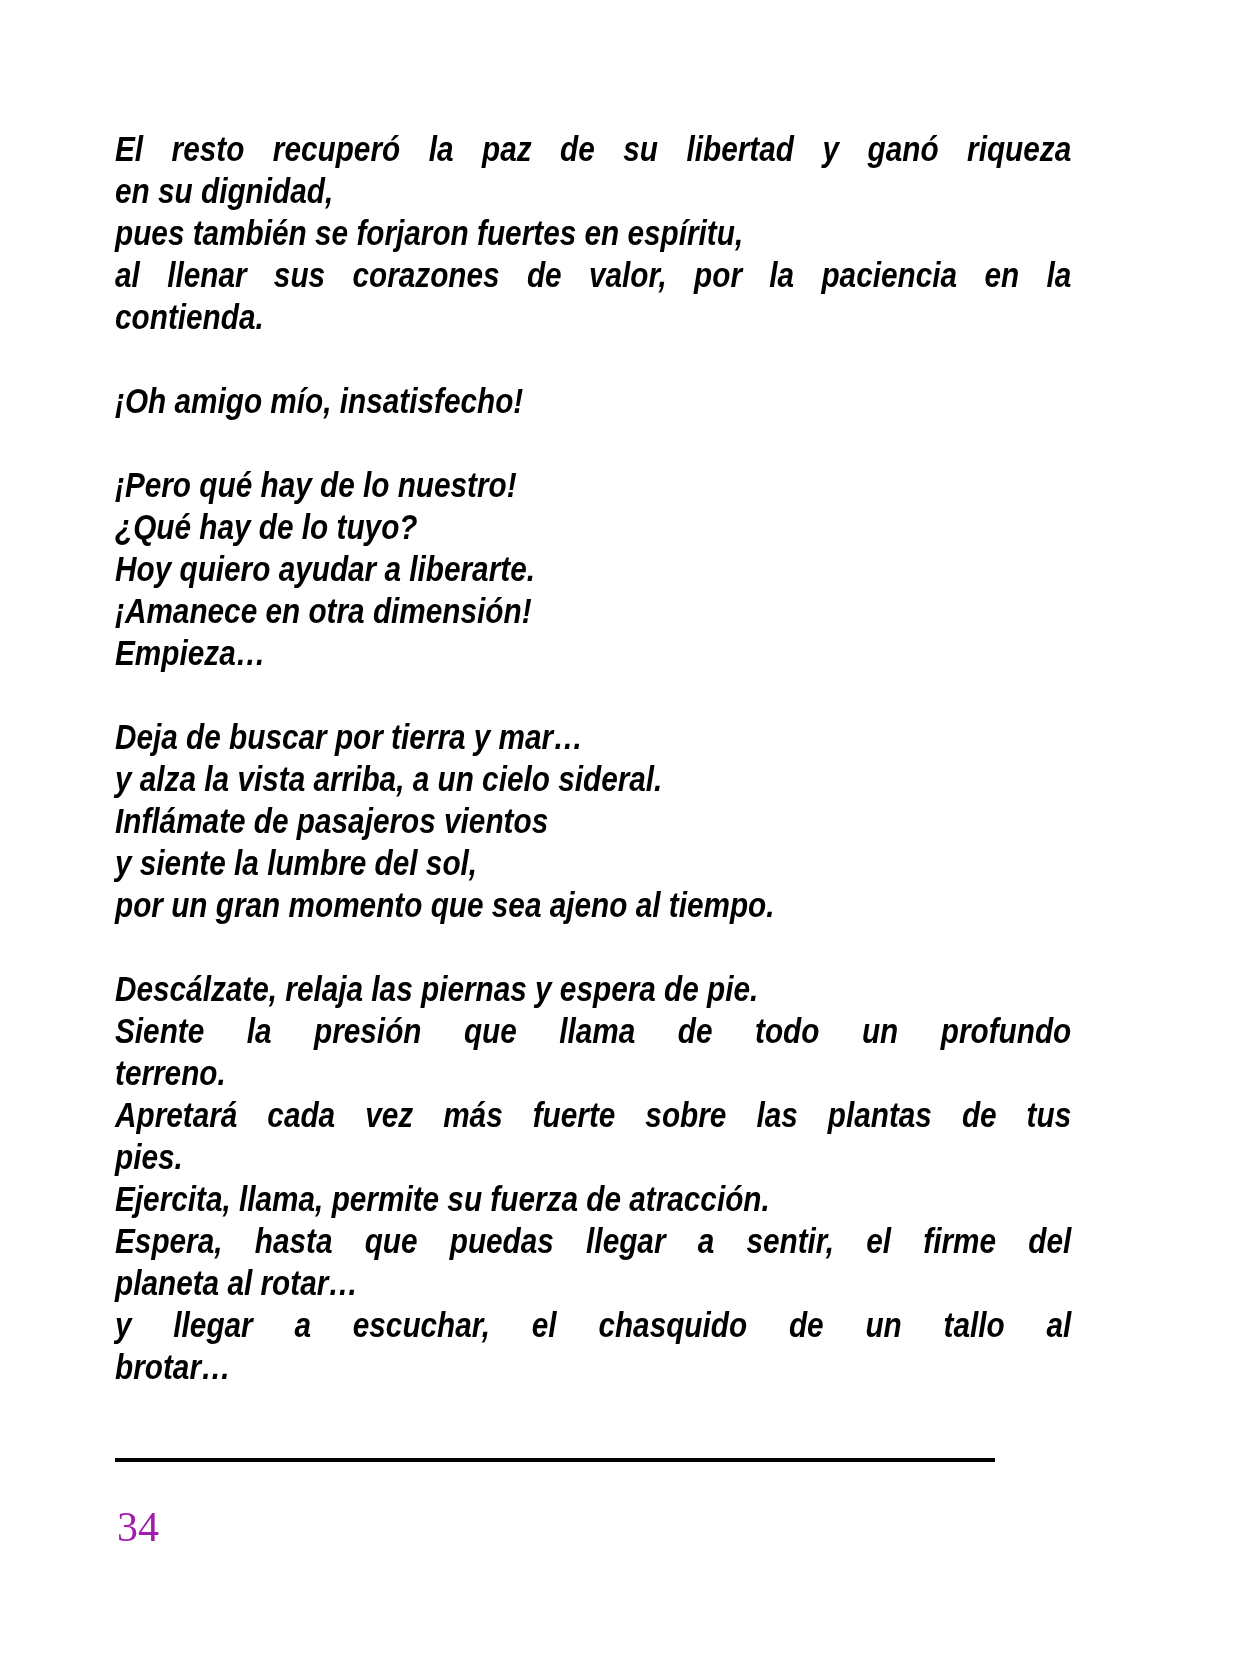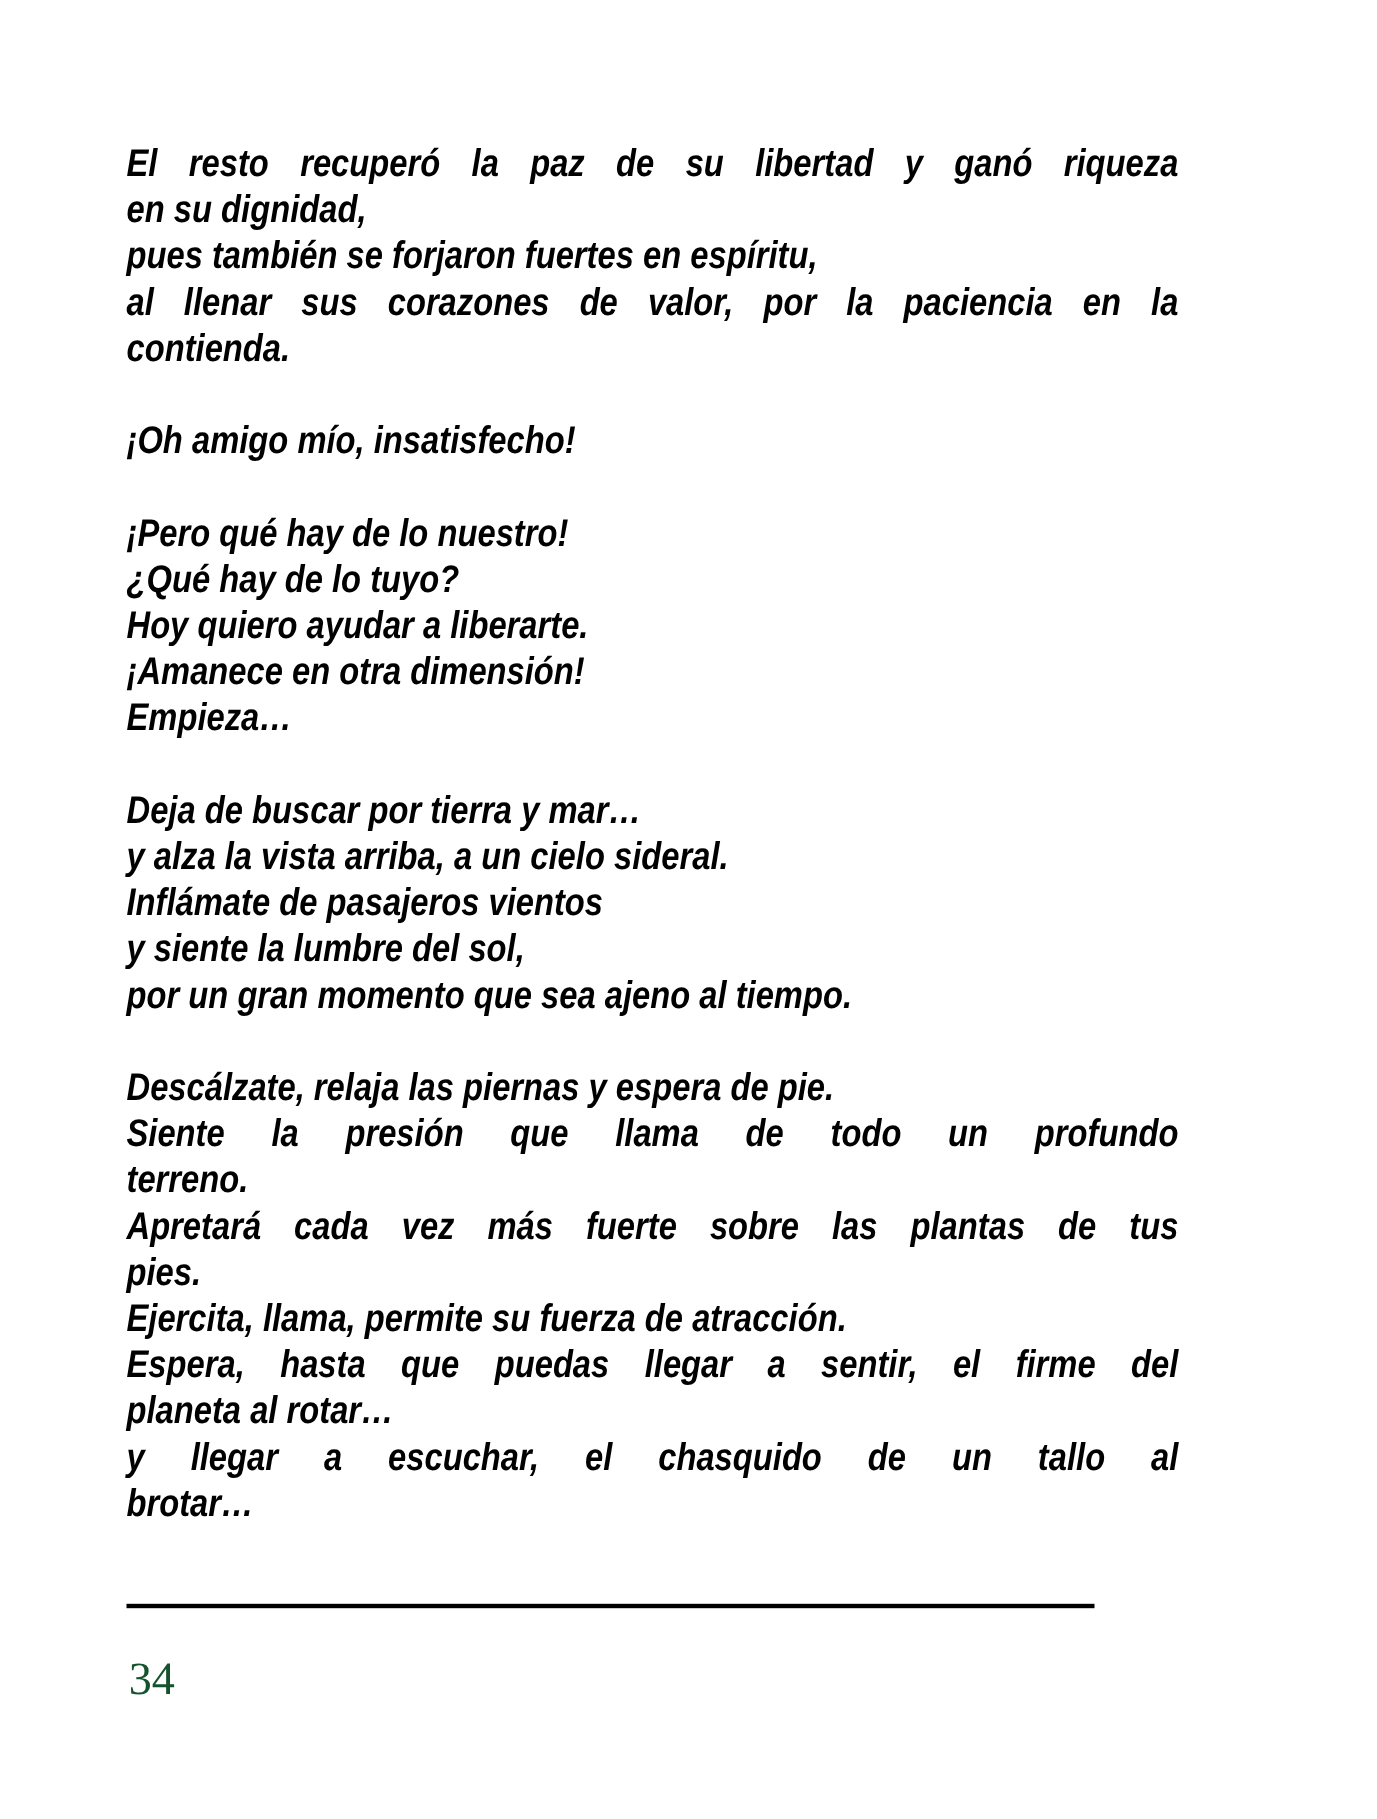--- a/index.html
+++ b/index.html
@@ -52,21 +52,21 @@
   }
   .page-number {
     position: absolute;
     left: 117px;
     top: 1504px;
     font-family: "Liberation Serif", serif;
     font-weight: normal;
     font-style: normal;
     font-size: 42px;
     line-height: 1.1;
-    color: #14532d;
+    color: #a21caf;
   }
 </style>
 </head>
 <body>
 
 <div class="page">
   <div class="poem" id="poem">
       <div class="stanza">
         <div class="line justify">El resto recuperó la paz de su libertad y ganó riqueza</div>
         <div class="line">en su dignidad,</div>

